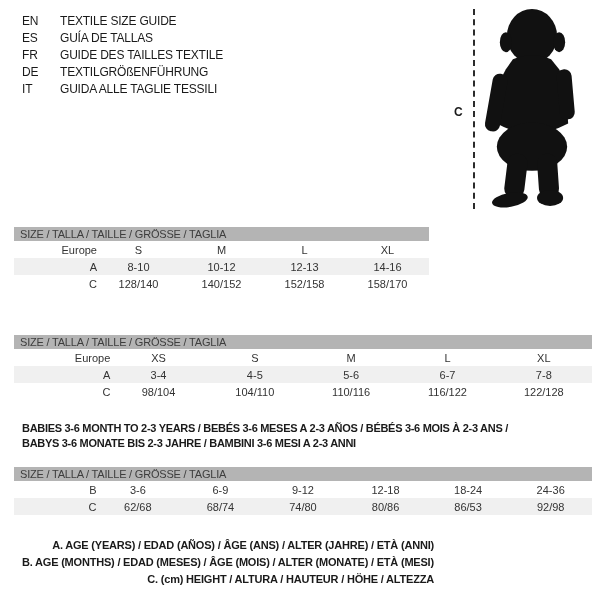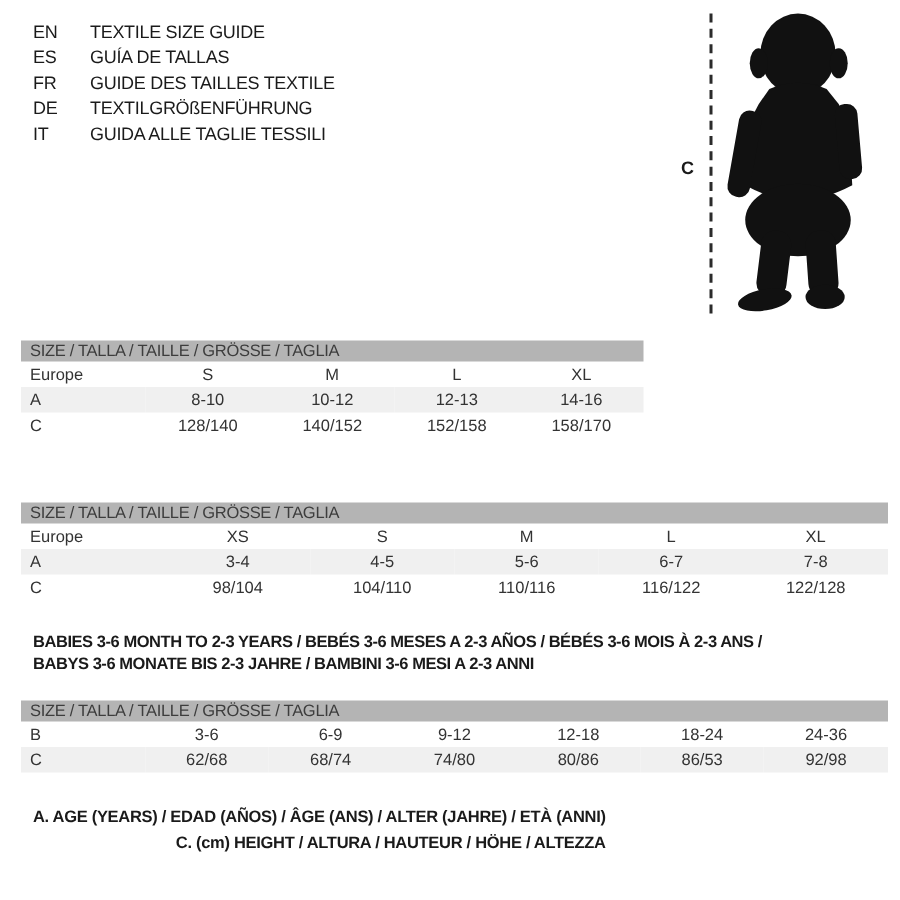--- a/index.html
+++ b/index.html
@@ -26,21 +26,21 @@
   .sub{font-size:7.5px;vertical-align:-2px;letter-spacing:0;}
   table.size-table{border-collapse:collapse;table-layout:fixed;}
   .sec1 table{width:415px;margin-top:20px;}
   .sec2 table{width:578px;margin-top:17px;}
   .sec3 table{width:578px;margin-top:16px;}
   th.size-bar{
     background:var(--bar,#b4b4b4);height:14px;font-size:11px;font-weight:normal;
     text-align:left;padding:0 0 0 6px;color:#3d3d3d;letter-spacing:-0.2px;white-space:nowrap;
   }
   td{height:17px;font-size:11px;color:#333;text-align:center;padding:0;white-space:nowrap;}
-  td.rlabel{text-align:left;padding-left:6px;width:48px;}
+  td.rlabel{text-align:right;padding-left:6px;width:48px;}
   tbody tr:nth-child(2){background:var(--alt,#f0f0f0);}
 
   
   .legend{position:absolute;left:22px;top:537px;text-align:right;}
   .legend-line{height:17px;line-height:17px;font-weight:bold;font-size:11px;letter-spacing:-0.2px;white-space:nowrap;}
 </style>
 </head>
 <body>
 
 <div class="canvas">
@@ -171,16 +171,17 @@
               <td>86/53</td>
               <td>92/98</td>
             </tr>
           </tbody>
         </table>
       </section>
     </div>
 
   <div class="legend" id="legend">
       <div class="legend-line">A. AGE (YEARS) / EDAD (AÑOS) / ÂGE (ANS) / ALTER (JAHRE) / ETÀ (ANNI)</div>
+      <div class="legend-line">B. AGE (MONTHS) / EDAD (MESES) / ÂGE (MOIS) / ALTER (MONATE) / ETÀ (MESI)</div>
       <div class="legend-line">C. (cm) HEIGHT / ALTURA / HAUTEUR / HÖHE / ALTEZZA</div>
     </div>
 
 </div>
 
 </body></html>

